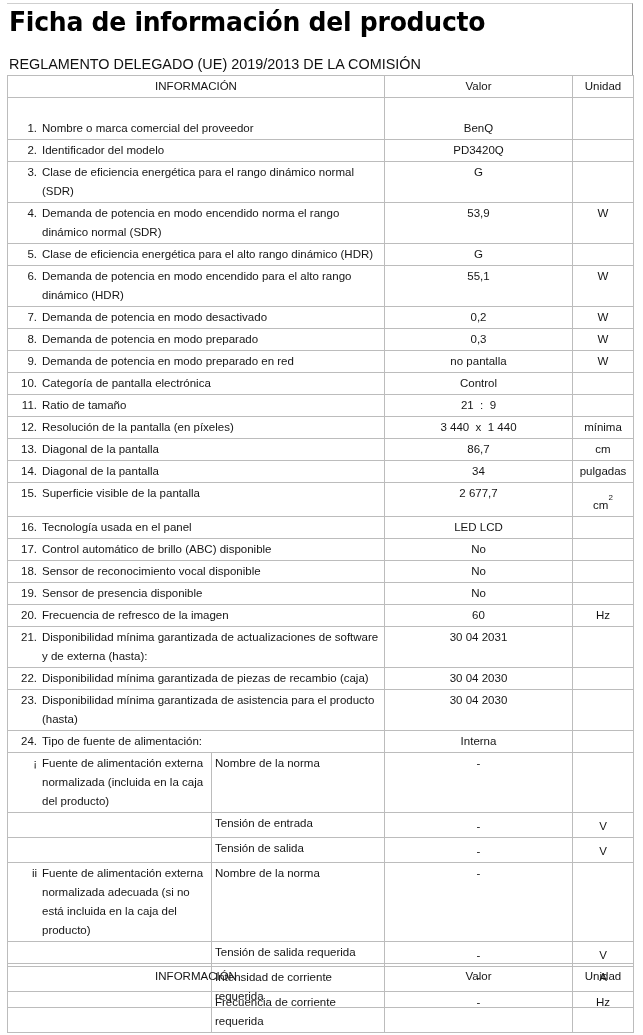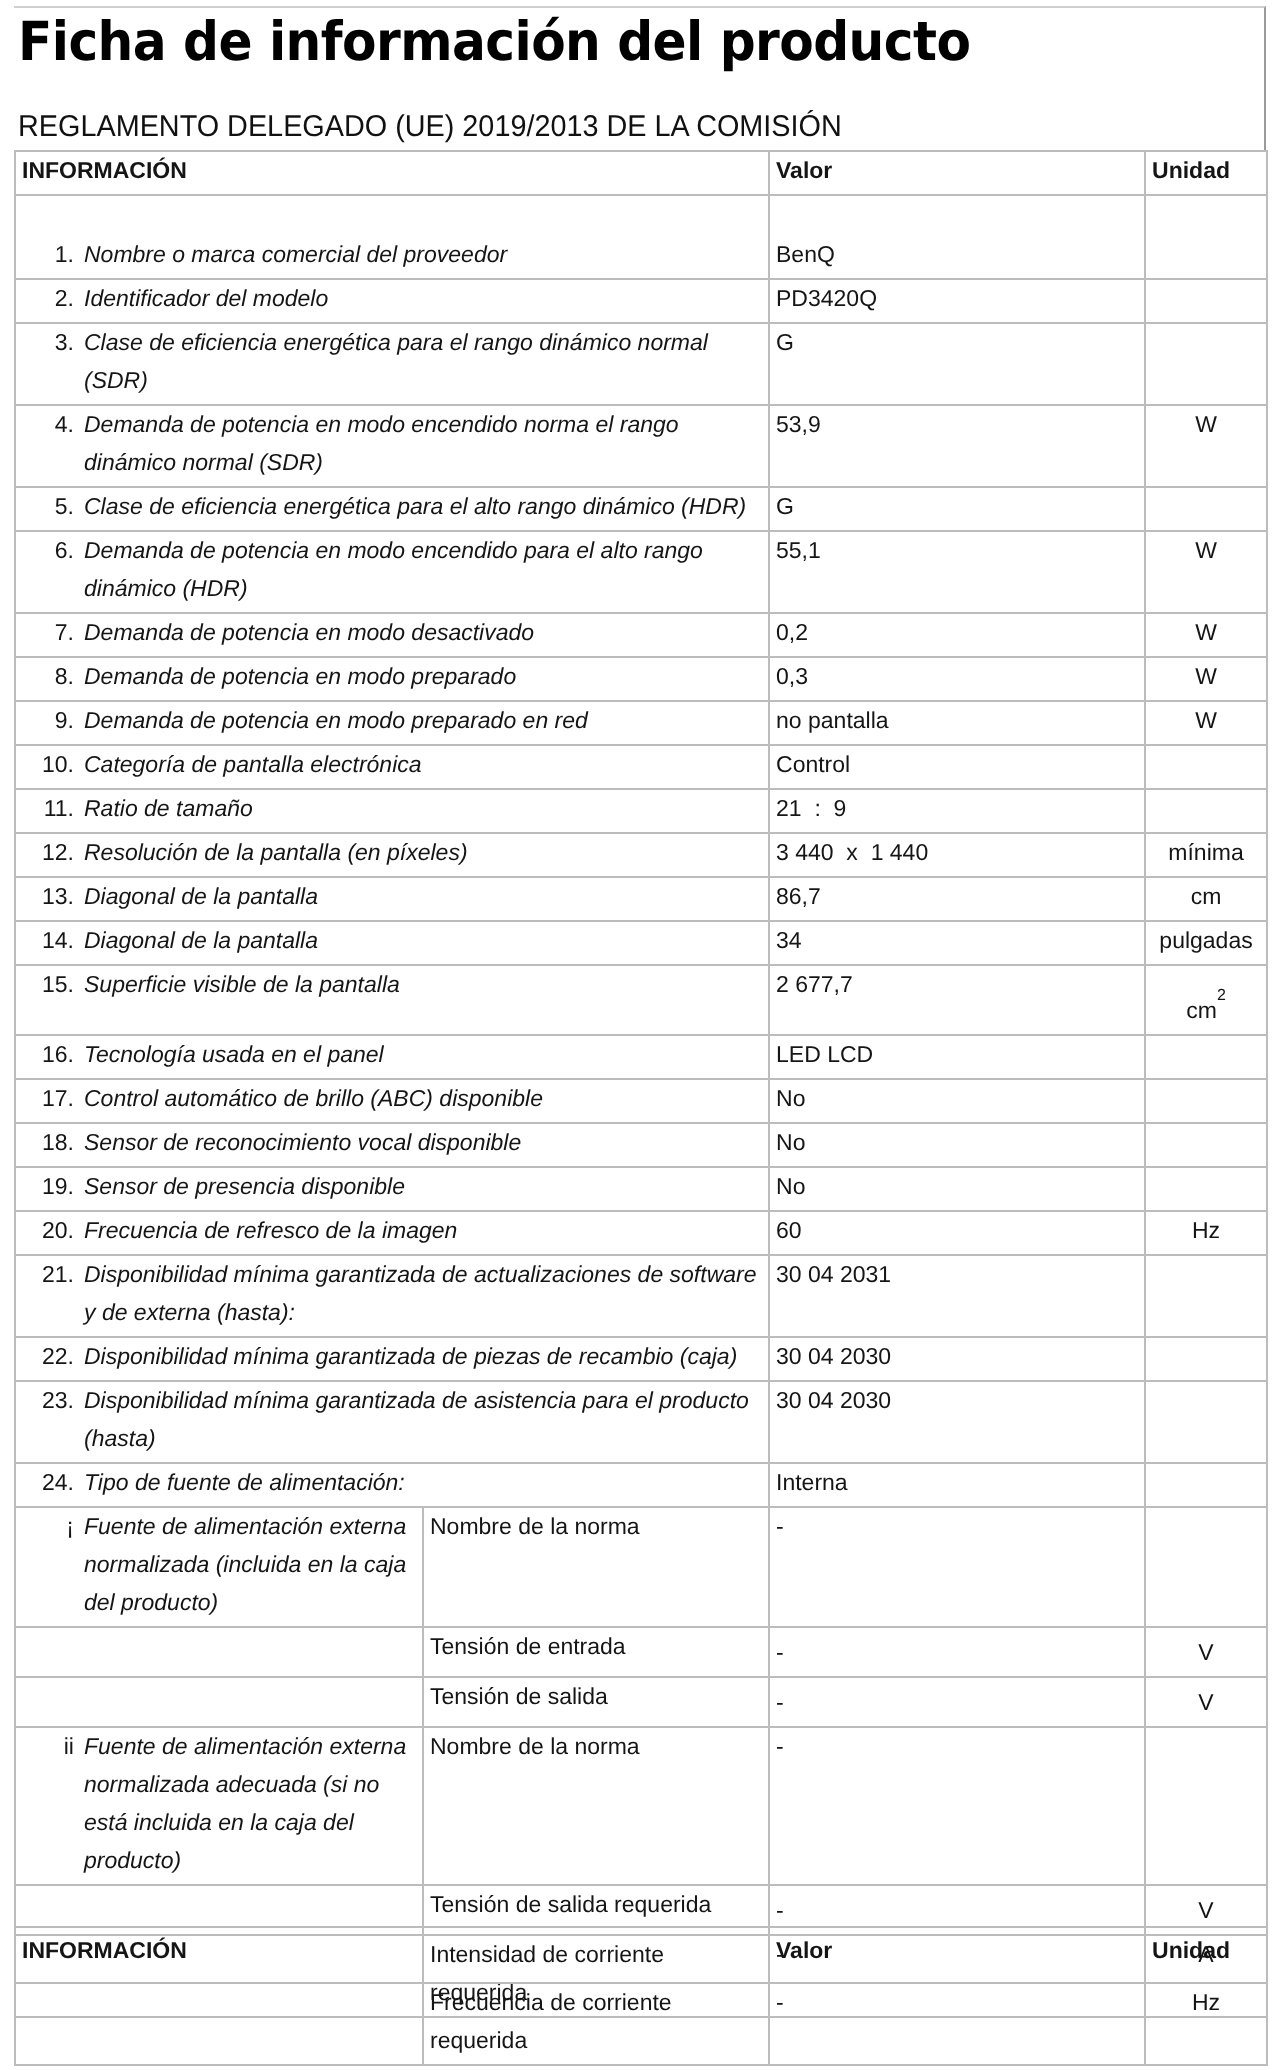--- a/index.html
+++ b/index.html
@@ -20,26 +20,26 @@
     white-space: nowrap; transform: scaleX(0.96); transform-origin: left top;
   }
   table.sheet {
     position: absolute; left: 7px; border-collapse: collapse; table-layout: fixed;
     width: 626px;
   }
   table.sheet td {
     border: 1px solid #bcbcbc; font-size: 11.5px; vertical-align: top;
     line-height: 19px; padding: 1px 3px; color: #151515;
   }
-  td.hdr { font-weight: bold; font-size: 14.5px; vertical-align: top; line-height: 18px; padding-top: 1px; border-bottom: 1px solid #bcbcbc; }
-  td.val { text-align: left; }
+  td.hdr { font-weight: normal; font-size: 14.5px; text-align: center; vertical-align: top; line-height: 18px; padding-top: 1px; border-bottom: 1px solid #bcbcbc; }
+  td.val { text-align: center; }
   td.unit { text-align: center; }
   td.info { padding-left: 0; }
   .num { display: inline-block; width: 31px; text-align: right; padding-right: 5px; vertical-align: top; }
-  .txt { display: inline-block; width: calc(100% - 32px); vertical-align: top; font-style: italic; }
+  .txt { display: inline-block; width: calc(100% - 32px); vertical-align: top; }
   .roman { display: inline-block; width: 31px; text-align: right; padding-right: 5px; vertical-align: top; }
   .thick-l { border-left: 1.5px solid #222 !important; }
   sup { font-size: 8px; vertical-align: 9px; }
   .unit-cm2 { padding-top: 5px !important; }
 </style>
 </head>
 <body>
 
 <div class="frame-top"></div>
 <div class="title">Ficha de información del producto</div>

